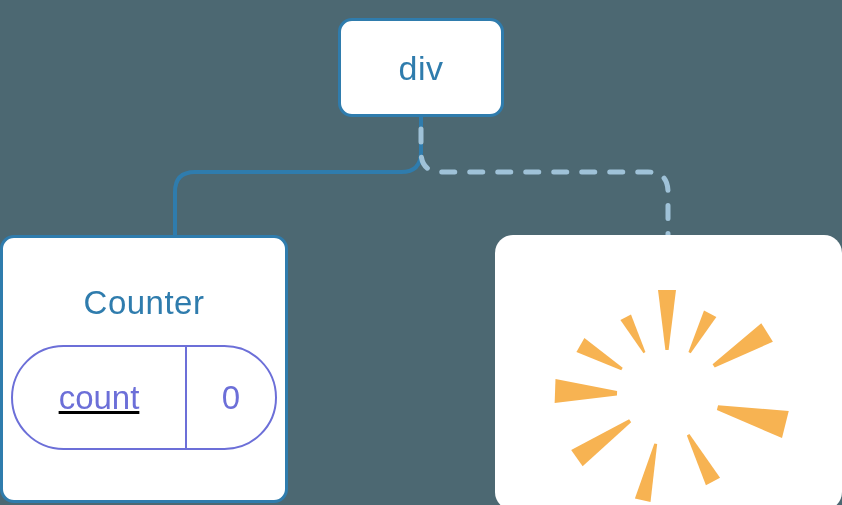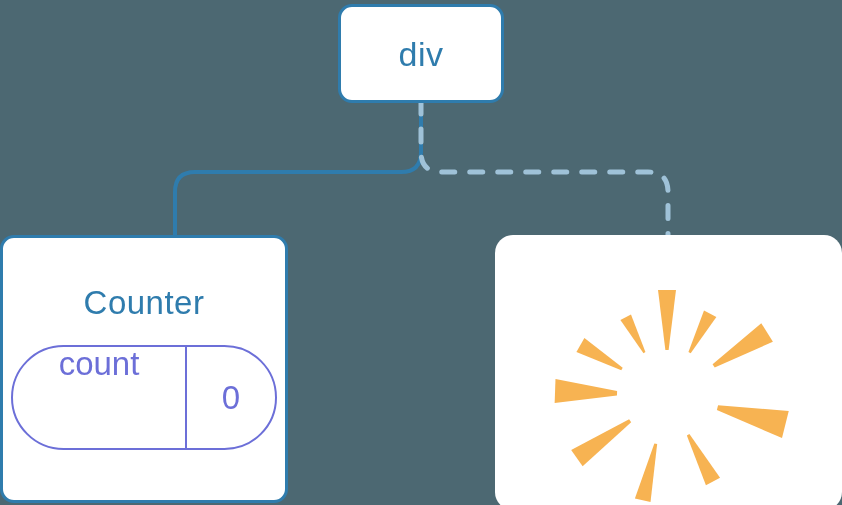--- a/index.html
+++ b/index.html
@@ -43,21 +43,21 @@
     border-radius: 14px;
   }
 
   .node-plain {
     border-radius: 18px;
   }
 
   
   #node-div {
     left: 338px;
-    top: 4px;
+    top: 18px;
     width: 166px;
     height: 99px;
     display: flex;
     align-items: center;
     justify-content: center;
   }
 
   .node-title {
     color: #2f7cad;
     font-size: 34px;
@@ -92,24 +92,25 @@
     border: 2px solid #6c6fd8;
     border-radius: 53px;
     box-sizing: border-box;
     display: flex;
     align-items: stretch;
   }
 
   .pill-key {
     flex: 0 0 174px;
     display: flex;
-    align-items: flex-start;
+    align-items: center;
     justify-content: center;
     border-right: 2px solid #6c6fd8;
     box-sizing: border-box;
+    text-decoration: underline;
   }
 
   .pill-val {
     flex: 1 1 auto;
     display: flex;
     align-items: center;
     justify-content: center;
   }
 
   .pill-text {

